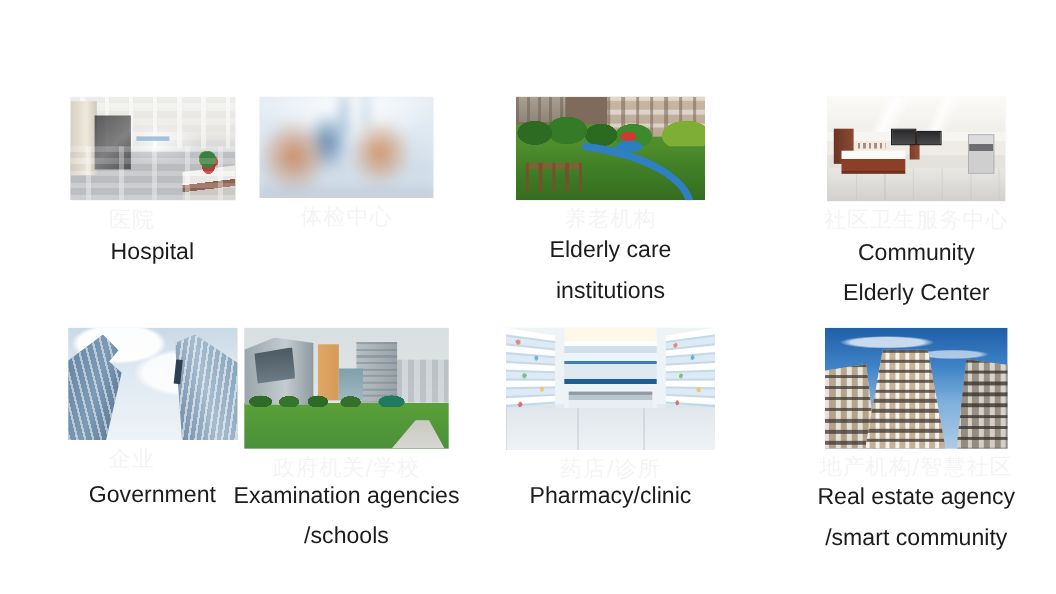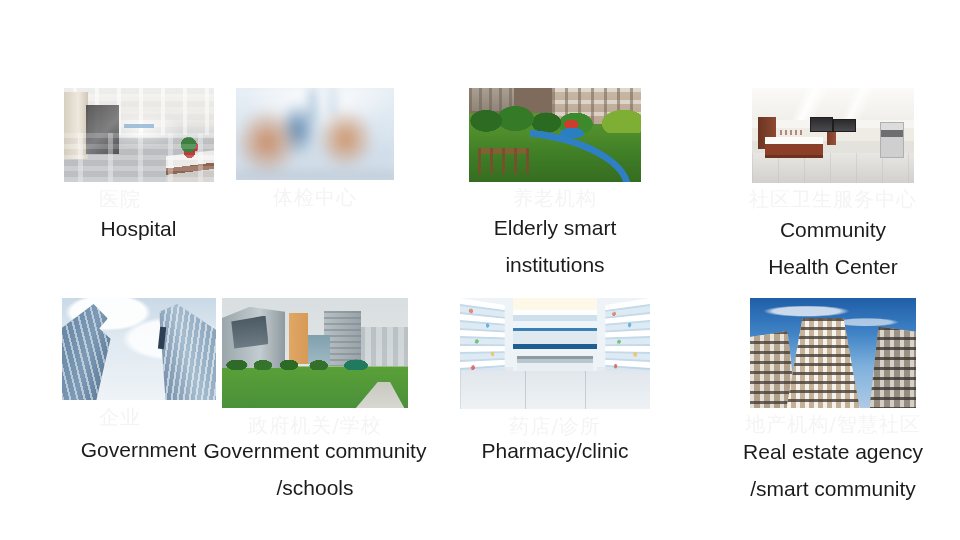--- a/index.html
+++ b/index.html
@@ -472,41 +472,41 @@
         <div class="photo art-elderly">
           <div class="el-building2"></div>
           <div class="el-building"></div>
           <div class="el-trees"></div>
           <div class="el-play"></div>
           <div class="el-path"></div>
           <div class="el-gazebo"></div>
         </div>
       </div>
       <div class="ghost" style="top:97px">养老机构</div>
-      <div class="caption" style="margin-top:27px">Elderly smart
+      <div class="caption" style="margin-top:27px">Elderly care
 institutions</div>
     </div>
 
     <div class="cell c4 r1">
       <div class="photo-wrap p-community">
         <div class="photo art-community">
           <div class="ch-ceiling"></div>
           <div class="ch-wood"></div>
           <div class="ch-wood2"></div>
           <div class="ch-tv a"></div>
           <div class="ch-tv b"></div>
           <div class="ch-signtext"></div>
           <div class="ch-floor"></div>
           <div class="ch-desk"></div>
           <div class="ch-kiosk"></div>
         </div>
       </div>
       <div class="ghost" style="top:98px">社区卫生服务中心</div>
       <div class="caption" style="margin-top:28px">Community
-Health Center</div>
+Elderly Center</div>
     </div>
 
     <div class="cell c1 r2">
       <div class="photo-wrap p-enterprise">
         <div class="photo art-enterprise">
           <div class="en-cloud"></div>
           <div class="en-towerL"></div>
           <div class="en-towerR"></div>
           <div class="en-slit"></div>
         </div>
@@ -522,21 +522,21 @@
           <div class="gv-blockC"></div>
           <div class="gv-blockB"></div>
           <div class="gv-blockA"></div>
           <div class="gv-hole"></div>
           <div class="gv-blockD"></div>
           <div class="gv-hedge"></div>
           <div class="gv-walk"></div>
         </div>
       </div>
       <div class="ghost" style="top:114px">政府机关/学校</div>
-      <div class="caption" style="margin-top:24px">Government community
+      <div class="caption" style="margin-top:24px">Examination agencies
 /schools</div>
     </div>
 
     <div class="cell c3 r2">
       <div class="photo-wrap p-pharmacy">
         <div class="photo art-pharmacy">
           <div class="ph-back"></div>
           <div class="ph-counter"></div>
           <div class="ph-left"></div>
           <div class="ph-right"></div>

